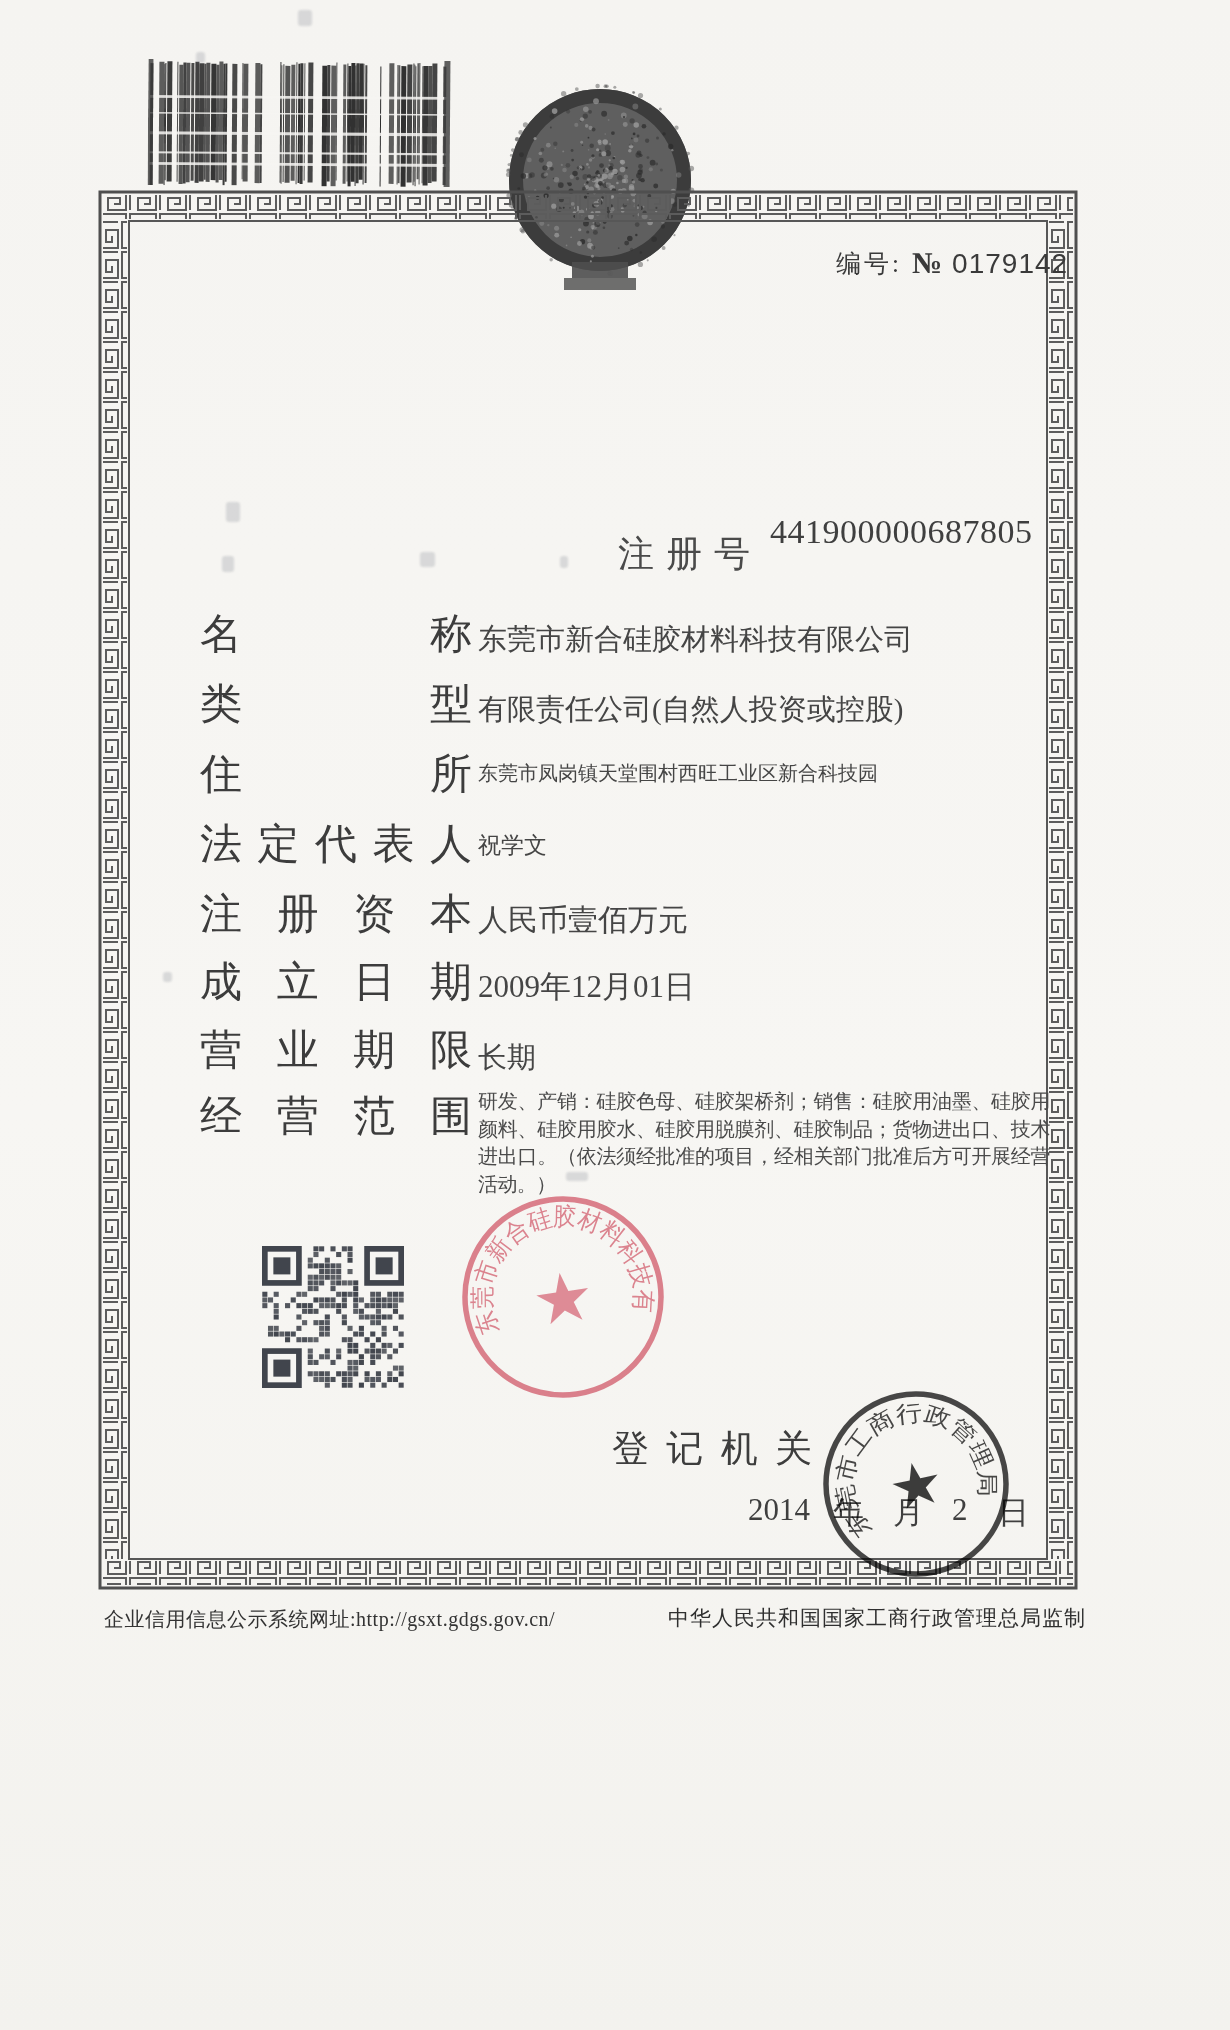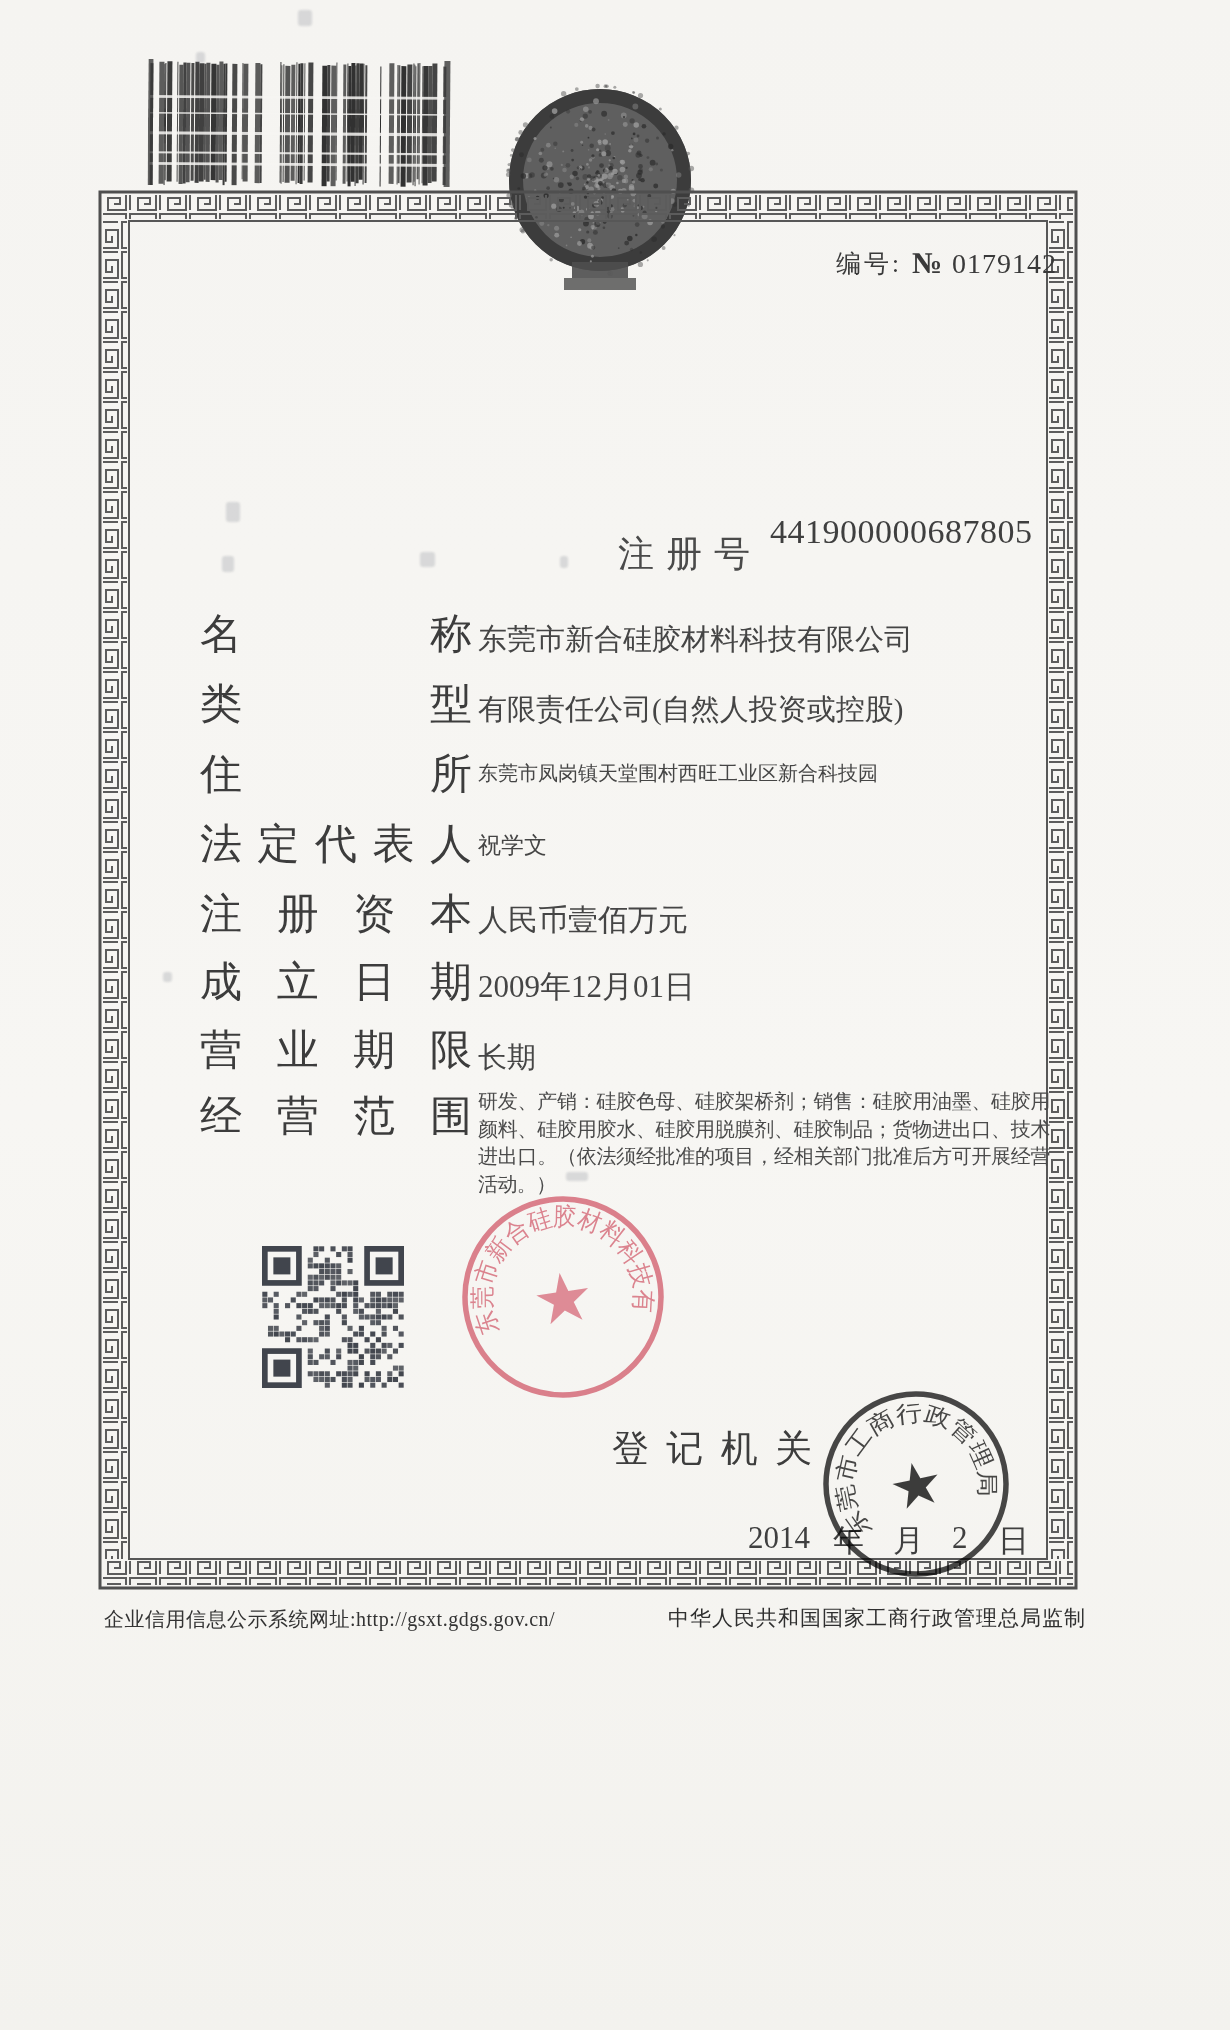--- a/index.html
+++ b/index.html
@@ -4,38 +4,38 @@
 <style>
   html,body{margin:0;padding:0;}
   body{background:#e9e8e5;font-family:"Liberation Sans",sans-serif;}
   #page{position:relative;width:1230px;height:2030px;overflow:hidden;
         background:linear-gradient(180deg,#f5f4f1 0%,#f7f6f3 55%,#f3f2ee 100%);}
   .abs{position:absolute;}
   
   #serial{top:246px;left:836px;display:flex;align-items:flex-end;gap:10px;color:#3a3a3a;}
   #serial .lab{font-family:"Liberation Serif",serif;font-size:25px;letter-spacing:3px;}
   #serial .nosign{font-family:"Liberation Serif",serif;font-size:30px;font-weight:bold;}
-  #serial .num{font-family:Liberation Serif, serif;font-size:28px;letter-spacing:1px;}
+  #serial .num{font-family:Liberation Sans, sans-serif;font-size:28px;letter-spacing:1px;}
   #title{top:338px;left:288px;font-size:116px;line-height:1.15;font-weight:900;color:#1d1d1d;
          letter-spacing:52px;white-space:nowrap;font-family:"DejaVu Sans",sans-serif;
          text-shadow:0 0 2px rgba(20,20,20,.55);}
   #regline-label{top:530px;left:618px;width:132px;font-size:36px;color:#4a4a4a;
          font-family:"Liberation Serif",serif;}
   #regline-value{top:513px;left:770px;font-size:34px;color:#3f3f3f;letter-spacing:.5px;
          font-family:"Liberation Serif",serif;}
   
   .flabel{left:200px;width:272px;font-size:42px;color:#3c3c3c;font-family:"Liberation Serif",serif;}
   .jchars{display:flex;justify-content:space-between;}
   .fvalue{left:478px;color:#454545;font-family:"Liberation Serif",serif;white-space:nowrap;}
   #scope-value{white-space:normal;width:572px;font-size:20px;line-height:1.38;
          letter-spacing:-0.6px;text-align:justify;color:#4a4a4a;}
   
   #authority-label{top:1424px;left:612px;width:200px;font-size:37px;color:#3d3d3d;
          font-family:"Liberation Serif",serif;}
-  .dt{top:1492px;font-size:31px;color:#3f3f3f;font-family:"Liberation Serif",serif;margin-top:28px;}
+  .dt{top:1492px;font-size:31px;color:#3f3f3f;font-family:"Liberation Serif",serif;}
   #footer-left{top:1606px;left:104px;font-size:20px;color:#333;font-family:"Liberation Serif",serif;letter-spacing:.5px;}
   #footer-right{top:1604px;right:144px;font-size:21px;color:#2f2f2f;font-family:"Liberation Serif",serif;letter-spacing:1px;}
   
   .stamp{mix-blend-mode:multiply;}
   
   .smudge{background:rgba(110,115,128,.22);filter:blur(1px);border-radius:3px;}
 </style>
 </head>
 <body>
 

